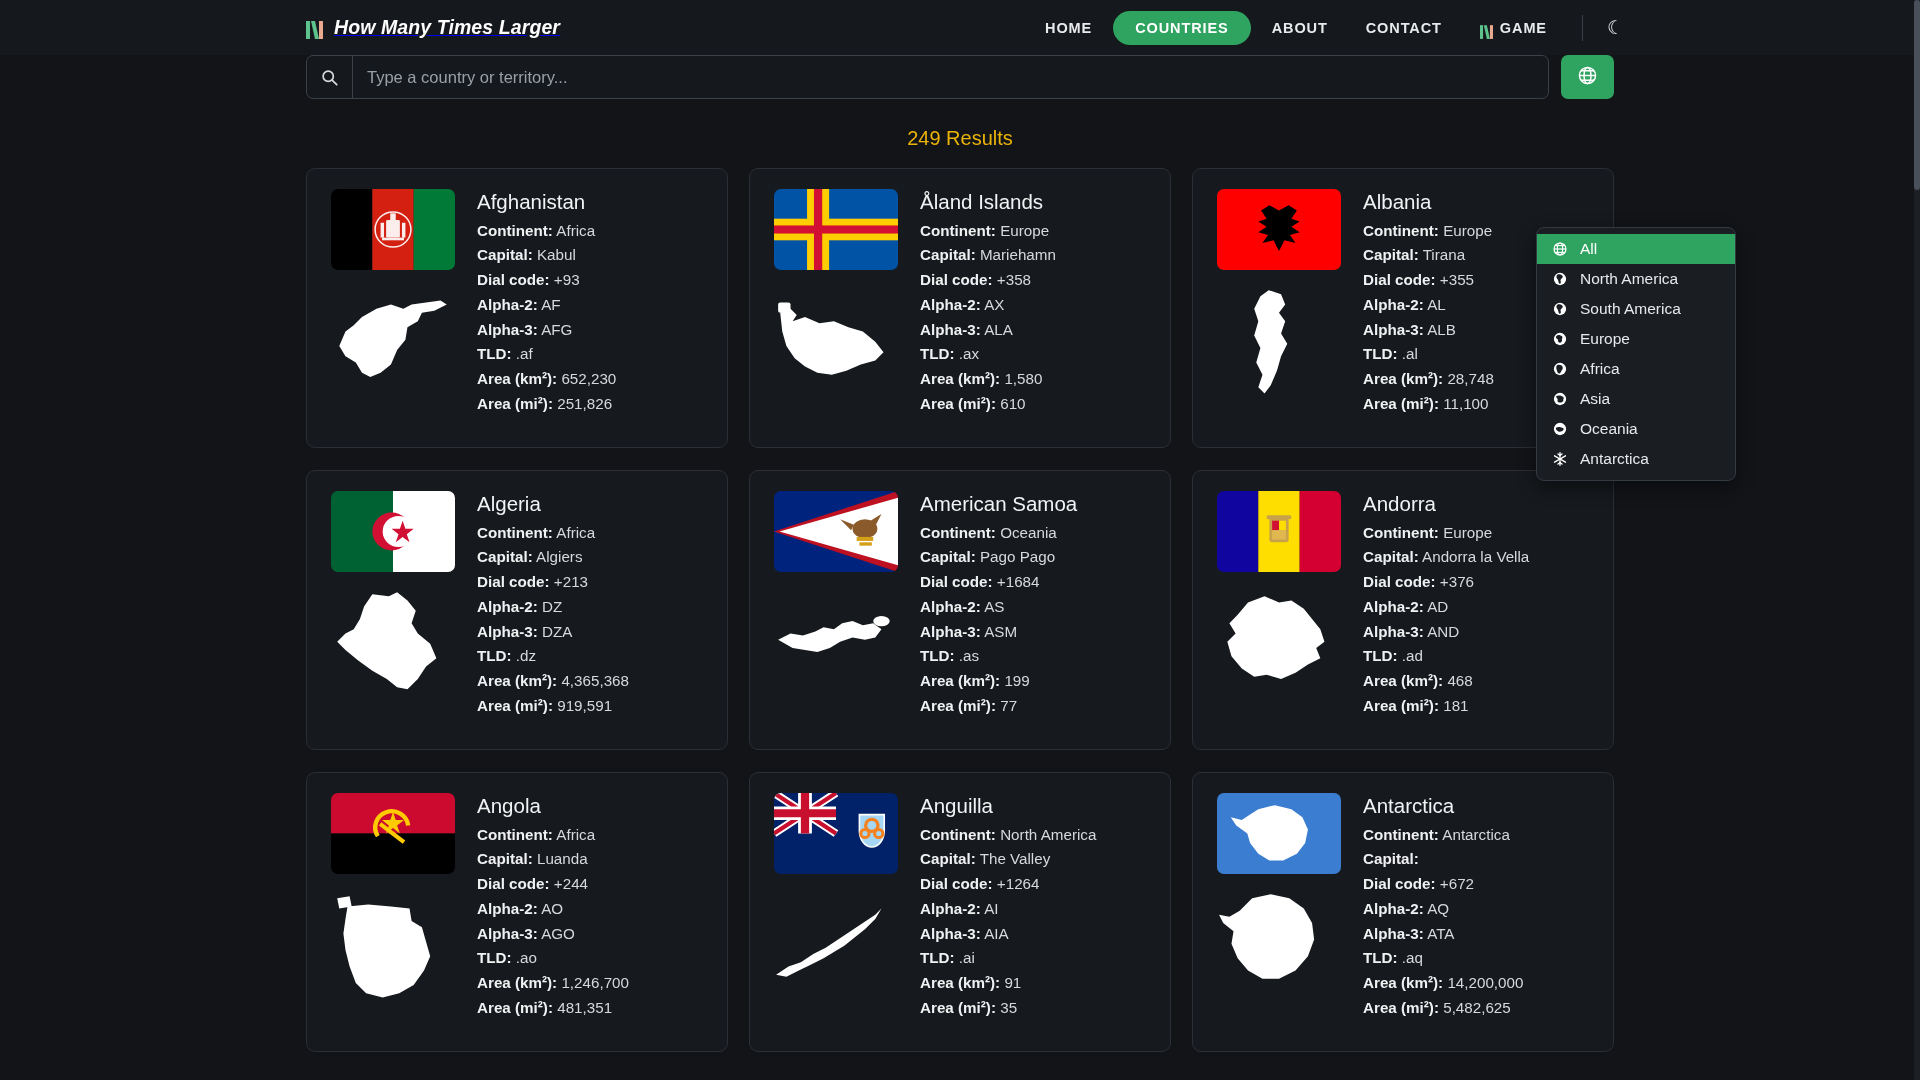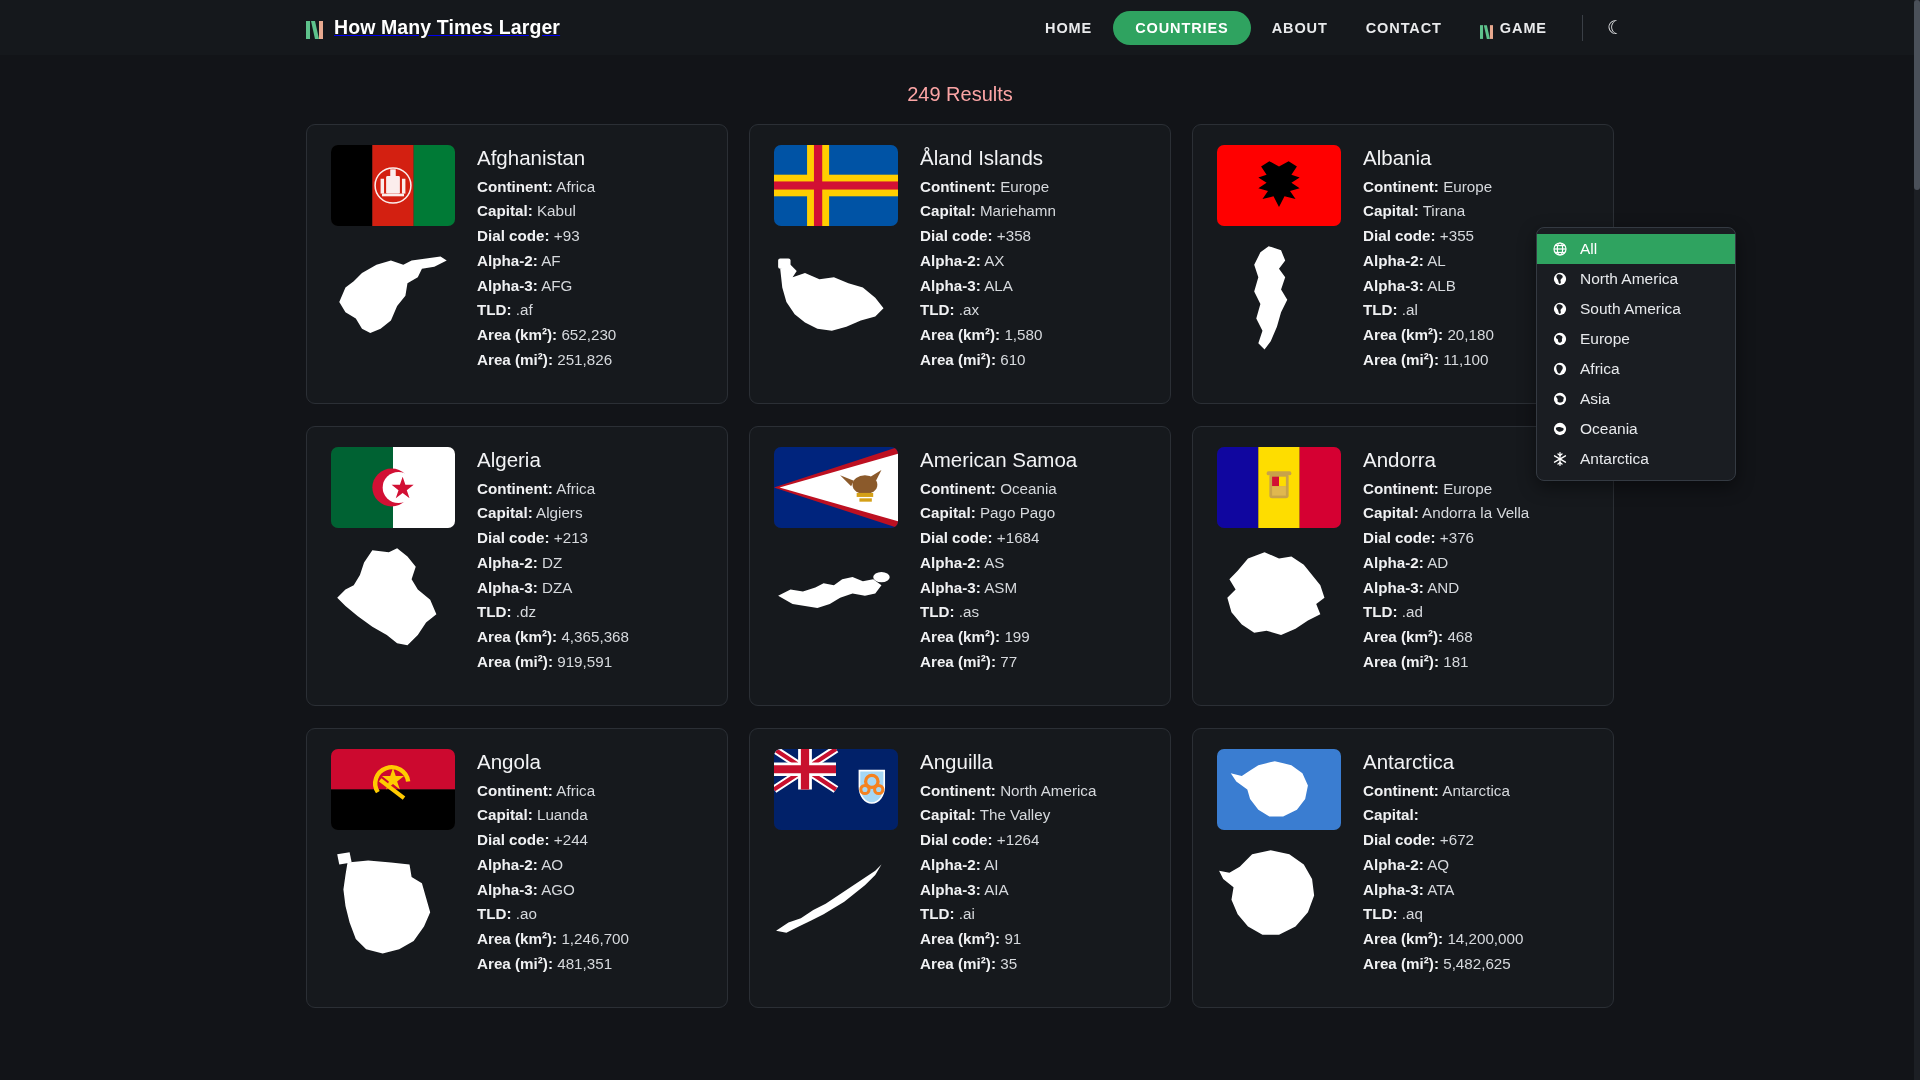--- a/index.html
+++ b/index.html
@@ -15,21 +15,21 @@
   
   .navbar {
     height: 55px;
     background: #15181c;
     display: flex;
     align-items: center;
     padding: 0 0 0 306px;
     position: relative;
     z-index: 50;
   }
-  .brand { display: flex; align-items: center; gap: 11px; }
+  .brand { display: flex; align-items: center; gap: 11px; font-style: italic; }
   .brand-title {
     color: #ffffff; font-size: 19.5px; font-weight: 700; letter-spacing: .1px;
   }
   .logo-icon { display: inline-flex; align-items: flex-end; height: 22px; }
 
   .nav-links {
     display: flex; align-items: center; gap: 4px;
     margin-left: auto; margin-right: 290px;
   }
   .nav-link {
@@ -78,21 +78,21 @@
   }
   .search-input::placeholder { color: #9aa0a8; }
 
   .filter-btn {
     width: 53px; height: 44px; border-radius: 7px; border: none;
     background: #2fa360; color: #fff; cursor: pointer;
     display: flex; align-items: center; justify-content: center;
   }
 
   .results-count {
-    text-align: center; color: #fca5a5;
+    text-align: center; color: #eab308;
     font-size: 20px; font-weight: 400;
     padding: 28px 0 18px 0;
   }
 
   
   .dropdown {
     position: absolute;
     top: 172px; right: 184px;
     width: 200px;
     background: #1a1d22;
@@ -197,20 +197,42 @@
     <span class="nav-divider"></span>
     <button class="theme-toggle">
       <span>☾</span>
     </button>
   </nav>
 </div>
 
 <div class="page">
 
 
+  <div class="search-row">
+    <div class="search-group">
+      <span class="search-icon-box">
+        <svg width="17" height="17" viewBox="0 0 20 20" fill="none" stroke="currentColor" stroke-width="2">
+          <circle cx="8.5" cy="8.5" r="6"></circle>
+          <line x1="13" y1="13" x2="18.5" y2="18.5" stroke-linecap="round"></line>
+        </svg>
+      </span>
+      <input class="search-input" type="text" placeholder="Type a country or territory..." style="">
+    </div>
+    <button class="filter-btn">
+      <span>
+        <svg width="21" height="21" viewBox="0 0 24 24" fill="none" stroke="#ffffff" stroke-width="1.7">
+          <circle cx="12" cy="12" r="9.2"></circle>
+          <ellipse cx="12" cy="12" rx="4" ry="9.2"></ellipse>
+          <line x1="2.8" y1="12" x2="21.2" y2="12"></line>
+          <line x1="4.3" y1="6.6" x2="19.7" y2="6.6"></line>
+          <line x1="4.3" y1="17.4" x2="19.7" y2="17.4"></line>
+        </svg>
+      </span>
+    </button>
+  </div>
 
   <div class="results-count">249 Results</div>
 
   <div class="grid">
 
     <div class="card">
       <div class="card-left">
         <div class="flag">
           <svg viewBox="0 0 90 60" preserveAspectRatio="none">
             <rect x="0" y="0" width="30" height="60" fill="#000000"></rect>
@@ -293,21 +315,21 @@
         </div>
       </div>
       <div class="card-right">
         <div class="country-name">Albania</div>
         <div class="field"><b>Continent:</b> <span>Europe</span></div>
         <div class="field"><b>Capital:</b> <span>Tirana</span></div>
         <div class="field"><b>Dial code:</b> <span>+355</span></div>
         <div class="field"><b>Alpha-2:</b> <span>AL</span></div>
         <div class="field"><b>Alpha-3:</b> <span>ALB</span></div>
         <div class="field"><b>TLD:</b> <span>.al</span></div>
-        <div class="field"><b>Area (km²):</b> <span>20,180</span></div>
+        <div class="field"><b>Area (km²):</b> <span>28,748</span></div>
         <div class="field"><b>Area (mi²):</b> <span>11,100</span></div>
       </div>
     </div>
 
     <div class="card">
       <div class="card-left">
         <div class="flag">
           <svg viewBox="0 0 90 60" preserveAspectRatio="none">
             <rect width="45" height="60" fill="#006233"></rect>
             <rect x="45" width="45" height="60" fill="#ffffff"></rect>

